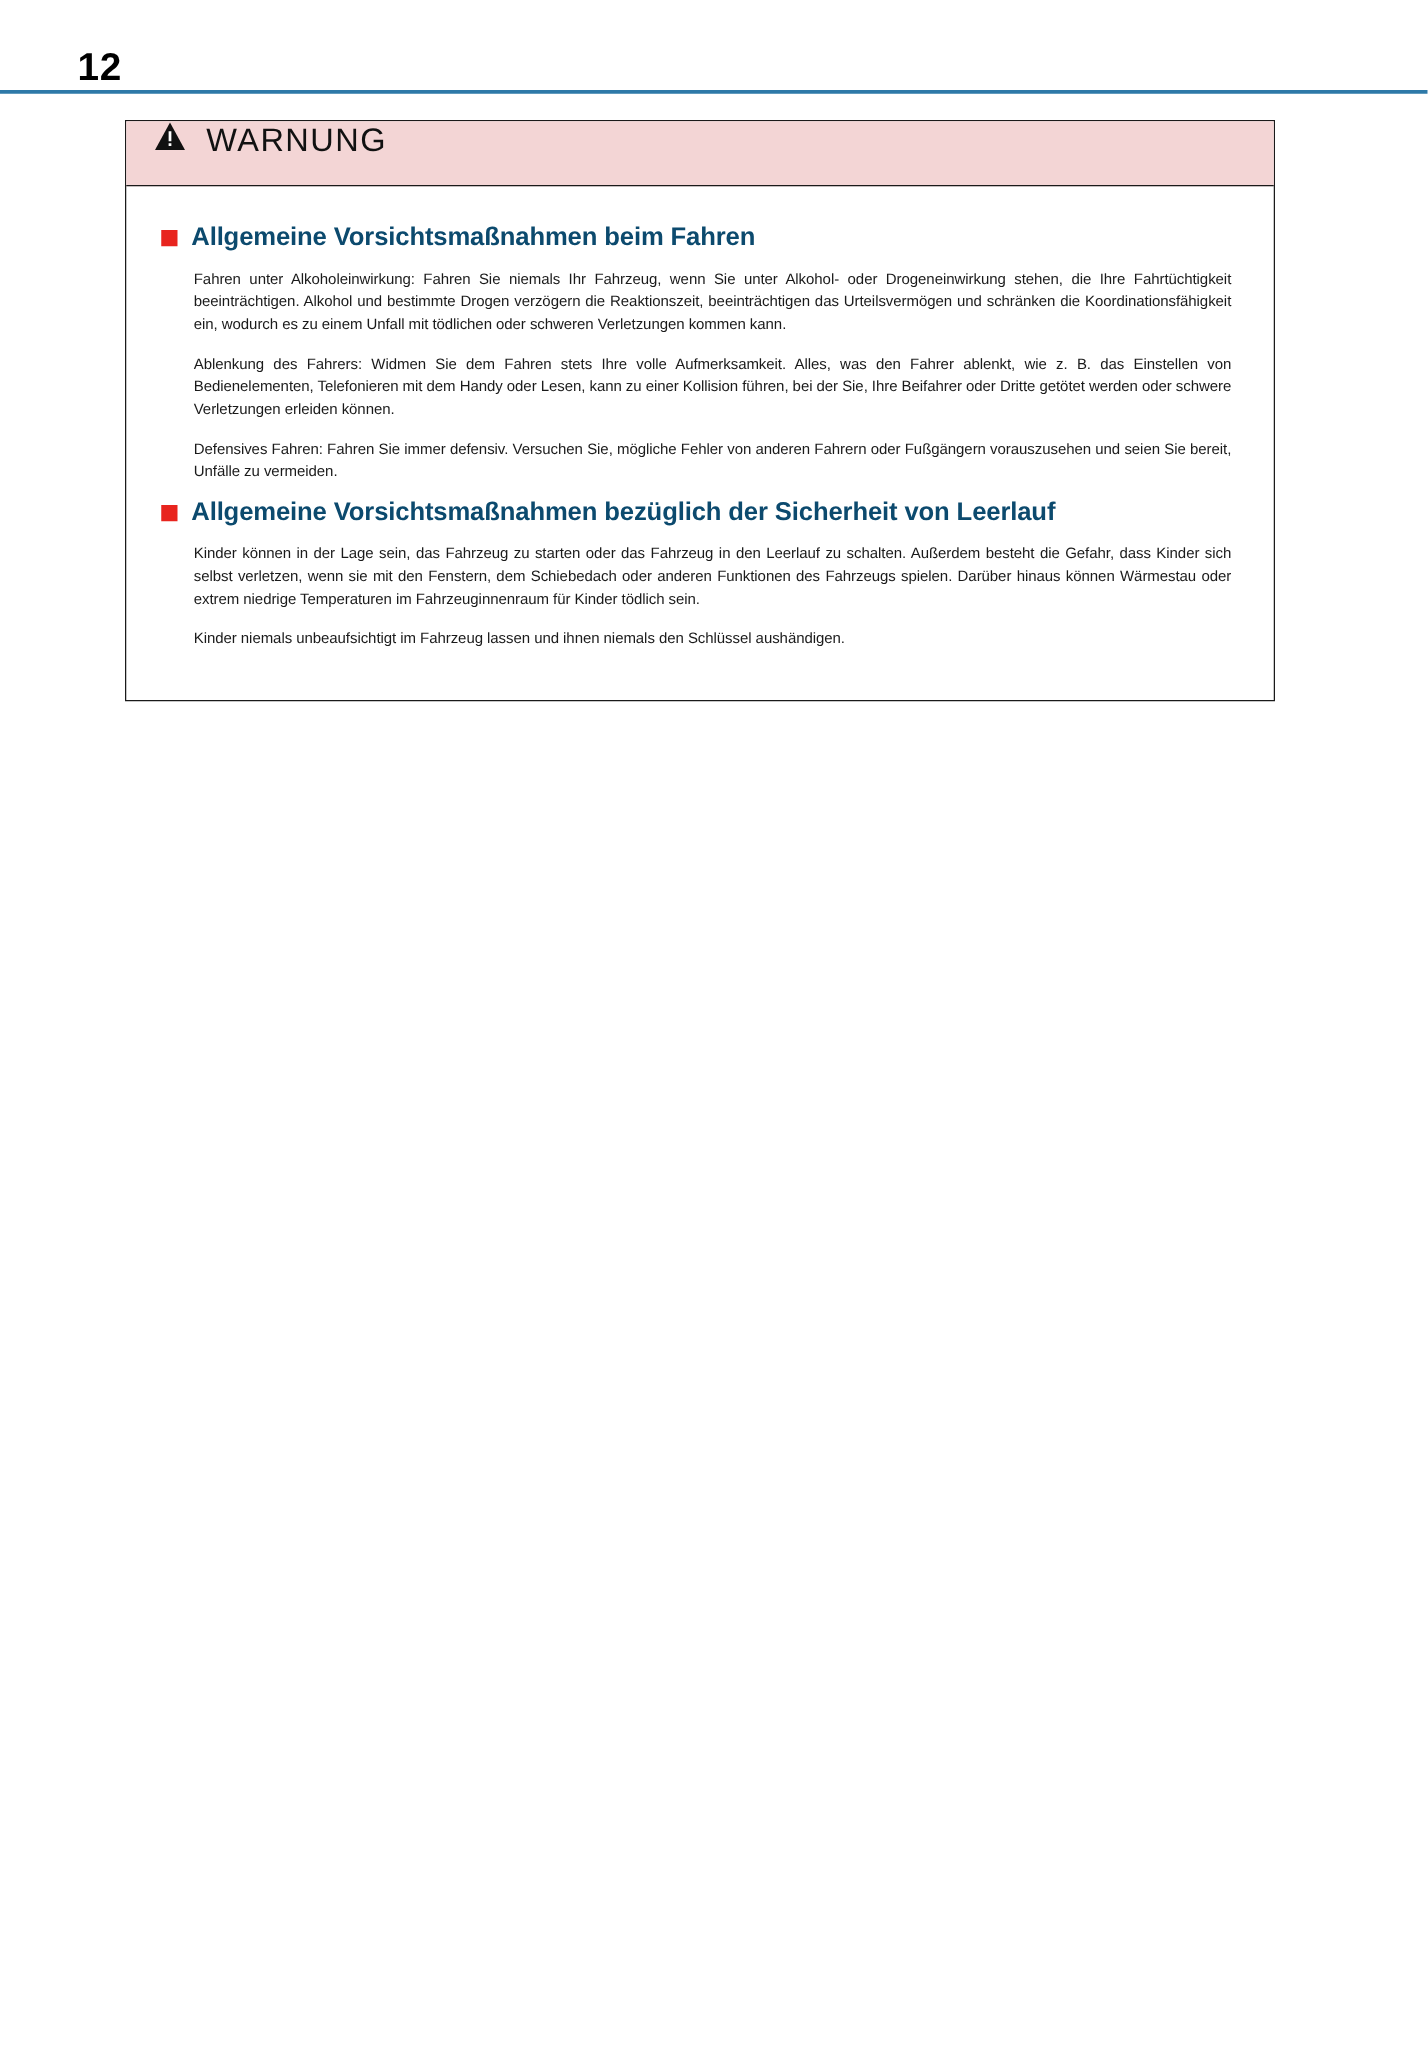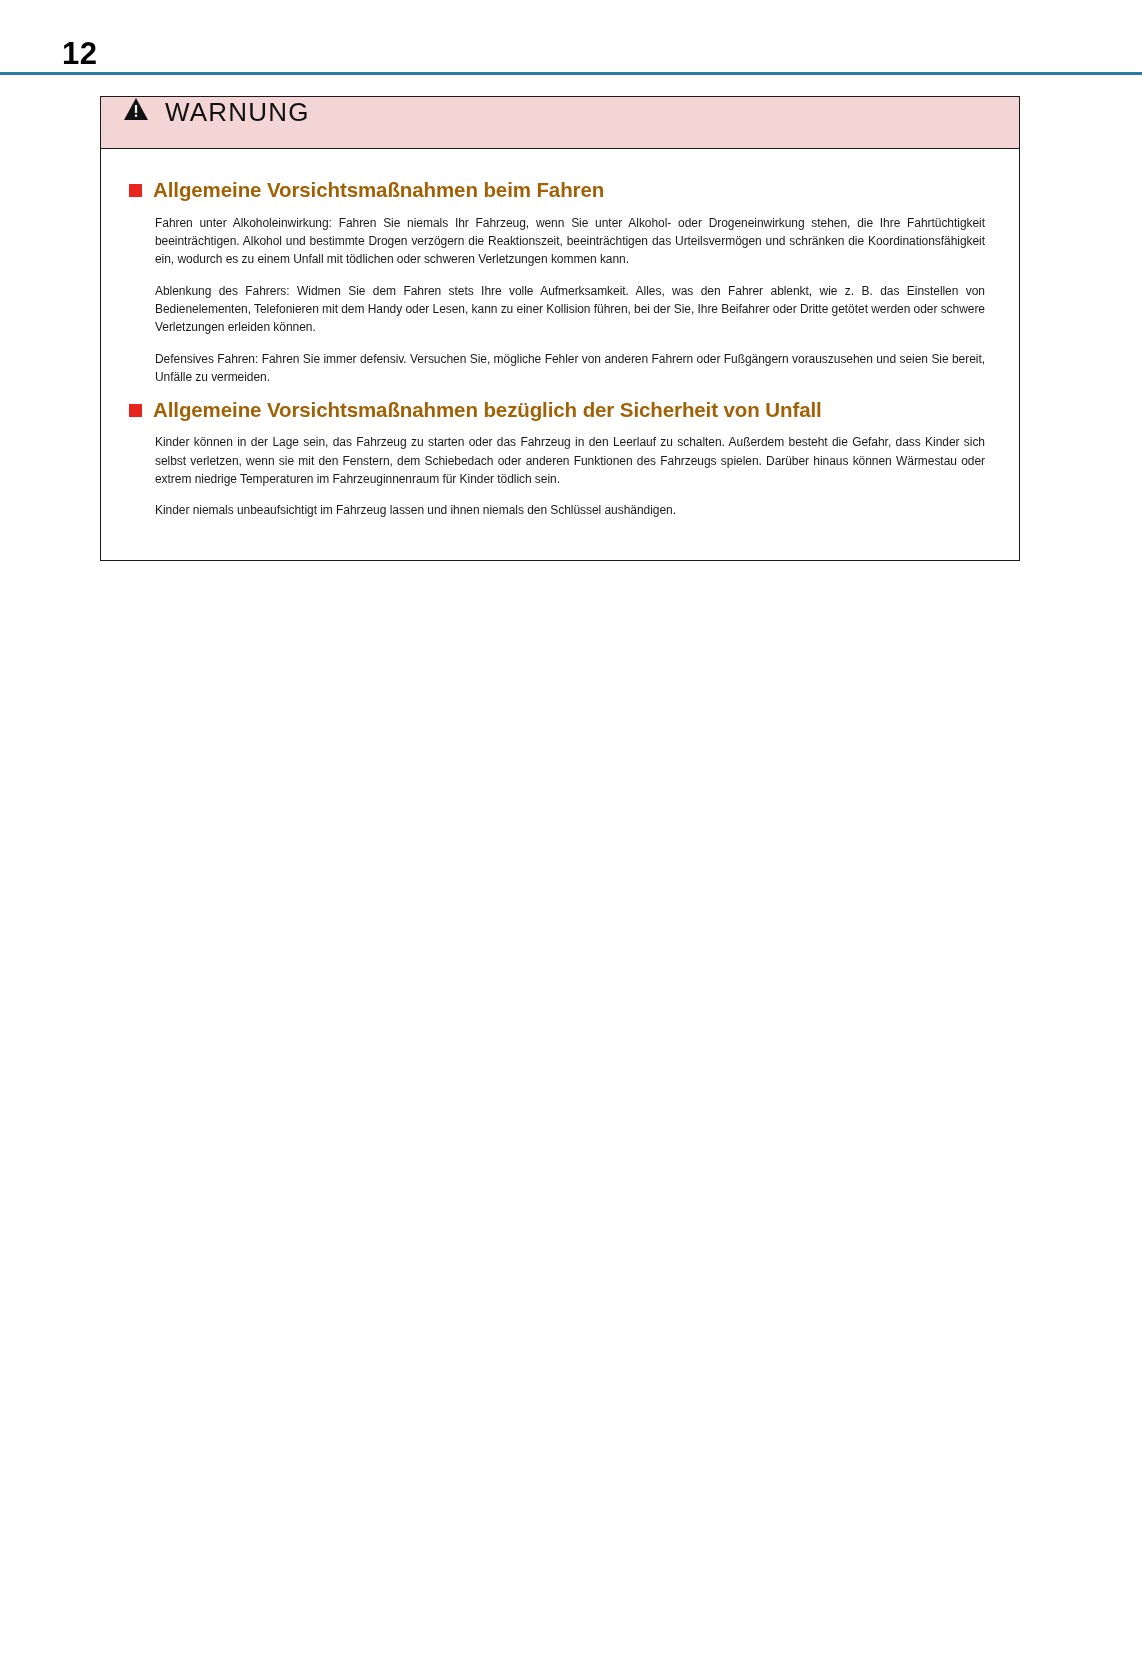--- a/index.html
+++ b/index.html
@@ -81,21 +81,21 @@
     width: 13px;
     height: 13px;
     background: #e8241e;
     margin-right: 11px;
     margin-top: 7px;
     flex: 0 0 auto;
   }
   .section-title {
     font-size: 20.5px;
     font-weight: bold;
-    color: #a16207;
+    color: #0c4a6e;
     line-height: 1.3;
     letter-spacing: -0.1px;
   }
   .para {
     font-size: 12px;
     line-height: 1.53;
     color: #1a1a1a;
     text-align: justify;
     margin: 0 0 13px 0;
     padding-left: 26px;
@@ -134,21 +134,21 @@
           <span class="section-title">Allgemeine Vorsichtsmaßnahmen beim Fahren</span>
         </div>
         <p class="para">Fahren unter Alkoholeinwirkung: Fahren Sie niemals Ihr Fahrzeug, wenn Sie unter Alkohol- oder Drogeneinwirkung stehen, die Ihre Fahrtüchtigkeit beeinträchtigen. Alkohol und bestimmte Drogen verzögern die Reaktionszeit, beeinträchtigen das Urteilsvermögen und schränken die Koordinationsfähigkeit ein, wodurch es zu einem Unfall mit tödlichen oder schweren Verletzungen kommen kann.</p>
         <p class="para">Ablenkung des Fahrers: Widmen Sie dem Fahren stets Ihre volle Aufmerksamkeit. Alles, was den Fahrer ablenkt, wie z. B. das Einstellen von Bedienelementen, Telefonieren mit dem Handy oder Lesen, kann zu einer Kollision führen, bei der Sie, Ihre Beifahrer oder Dritte getötet werden oder schwere Verletzungen erleiden können.</p>
         <p class="para">Defensives Fahren: Fahren Sie immer defensiv. Versuchen Sie, mögliche Fehler von anderen Fahrern oder Fußgängern vorauszusehen und seien Sie bereit, Unfälle zu vermeiden.</p>
       </div>
 
       <div class="section-block">
         <div class="section-head">
           <span class="bullet-square"></span>
-          <span class="section-title">Allgemeine Vorsichtsmaßnahmen bezüglich der Sicherheit von Unfall</span>
+          <span class="section-title">Allgemeine Vorsichtsmaßnahmen bezüglich der Sicherheit von Leerlauf</span>
         </div>
         <p class="para">Kinder können in der Lage sein, das Fahrzeug zu starten oder das Fahrzeug in den Leerlauf zu schalten. Außerdem besteht die Gefahr, dass Kinder sich selbst verletzen, wenn sie mit den Fenstern, dem Schiebedach oder anderen Funktionen des Fahrzeugs spielen. Darüber hinaus können Wärmestau oder extrem niedrige Temperaturen im Fahrzeuginnenraum für Kinder tödlich sein.</p>
         <p class="para">Kinder niemals unbeaufsichtigt im Fahrzeug lassen und ihnen niemals den Schlüssel aushändigen.</p>
       </div>
 
     </div>
   </div>
 
 </div>
 

